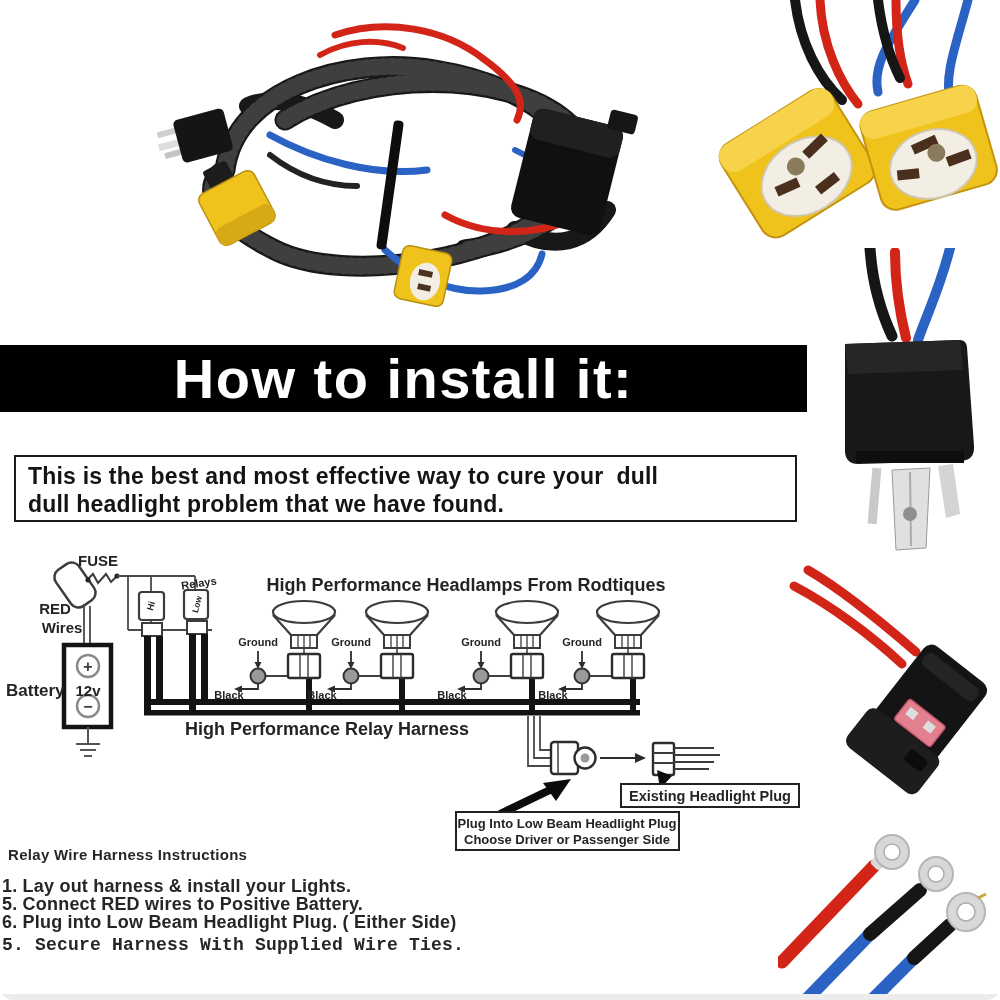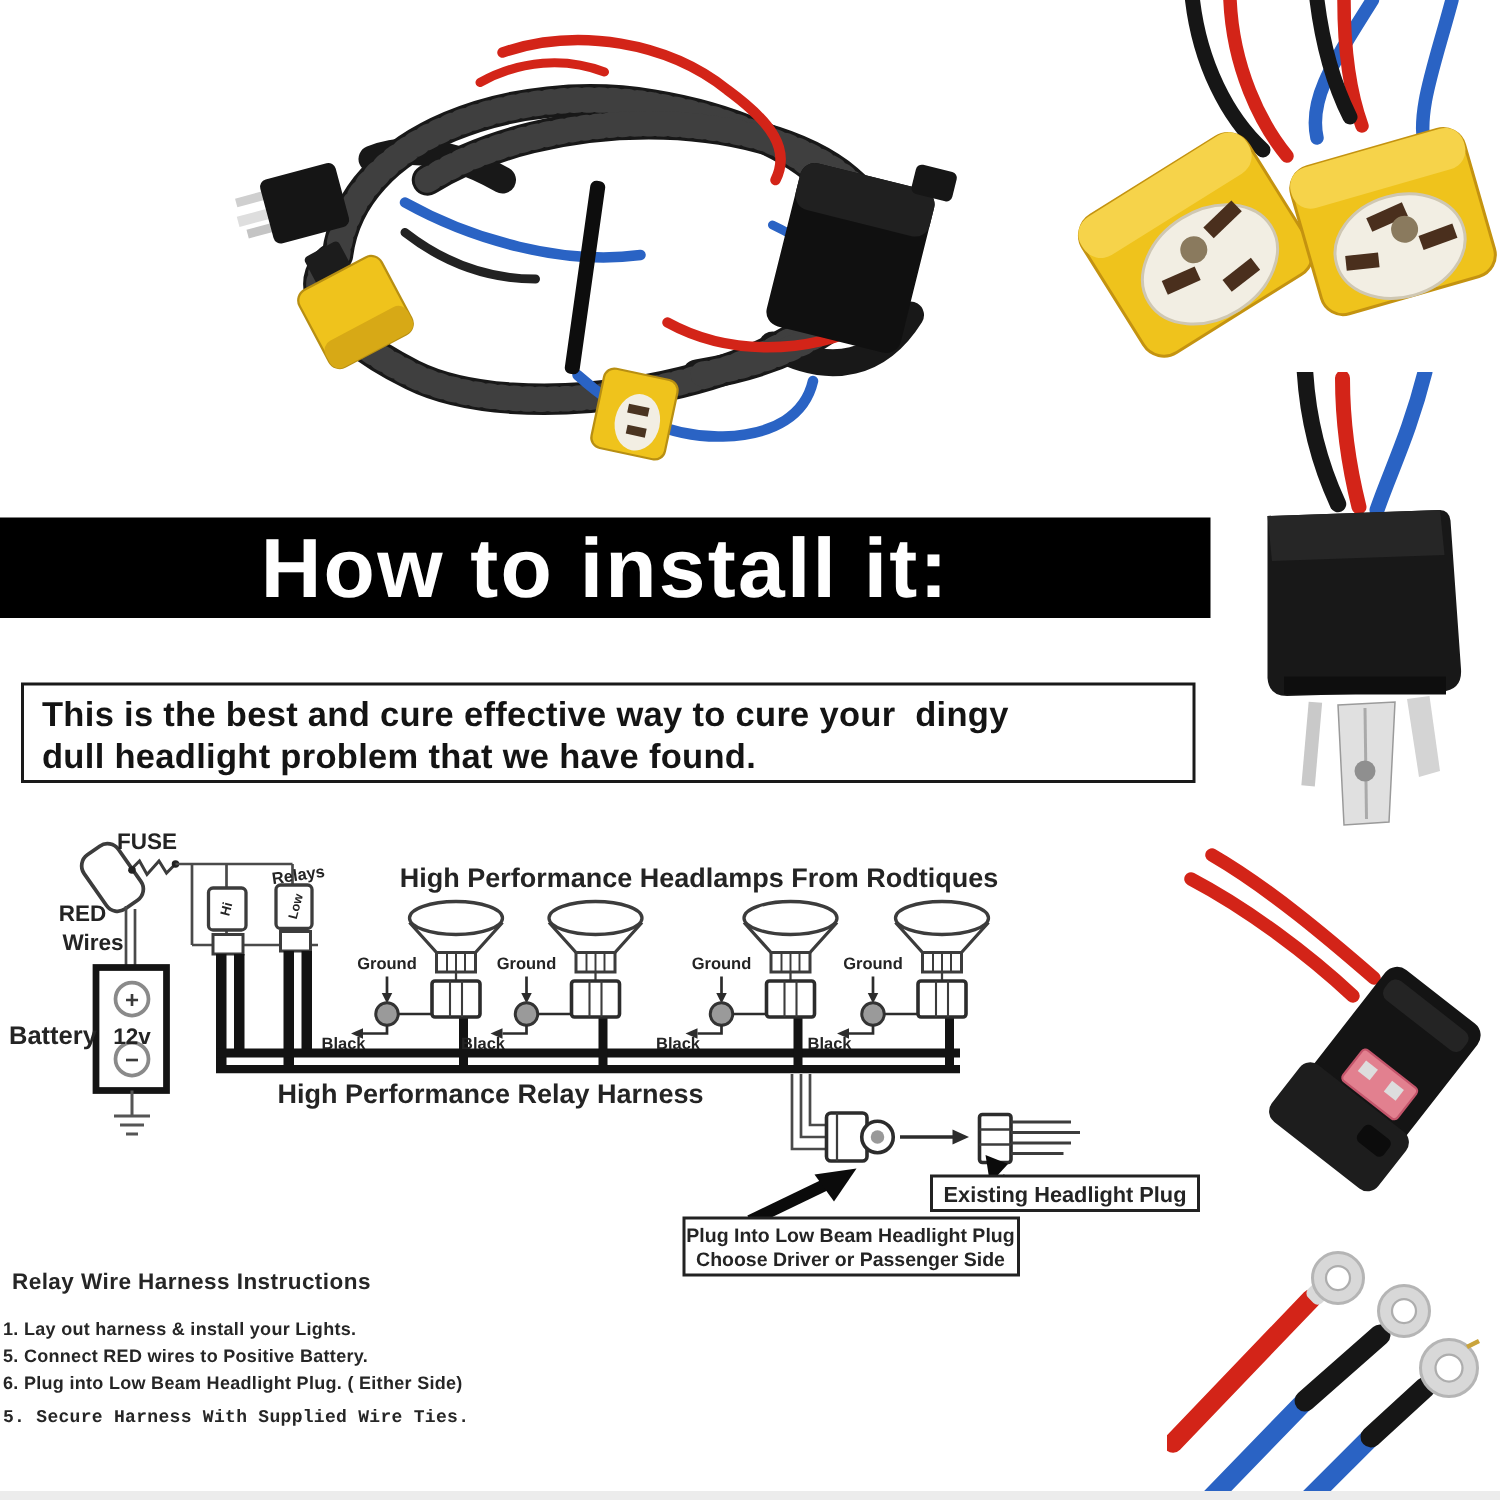--- a/index.html
+++ b/index.html
@@ -1,33 +1,33 @@
 <!DOCTYPE html>
 <html style="--background: #ffffff; --banner-bg: #000000; --banner-text: #ffffff; --diagram-ink: #3c3c3c; --wire-red: #d32418; --wire-blue: #2a63c4; --wire-black: #161616; --connector-yellow: #efc31c; --ceramic-white: #f2eee3; --terminal-silver: #d8d8d8; --fuse-pink: #e2808f;"><head>
 <meta charset="utf-8">
 <style>
   html,body{margin:0;padding:0;background:#fff;}
   .page{position:relative;width:1000px;height:1000px;background:var(--background,#fff);
-        overflow:hidden;font-family:"Liberation Sans",sans-serif;}
+        overflow:hidden;font-family:"Liberation Sans",sans-serif;border-radius:13px;}
   .photo{position:absolute;}
   .banner{position:absolute;left:0;top:345px;width:807px;height:67px;
           background:var(--banner-bg,#000);color:var(--banner-text,#fff);
           display:flex;align-items:center;justify-content:center;
           font-size:56px;font-weight:600;letter-spacing:1.5px;}
   .info-box{position:absolute;left:14px;top:455px;width:783px;height:67px;
             border:2px solid #1a1a1a;box-sizing:border-box;padding:5px 12px;
             font-size:23px;font-weight:bold;color:#141414;line-height:28px;
             letter-spacing:.2px;}
   .info-box div{white-space:pre;}
   .diagram{position:absolute;left:0;top:525px;}
   .dt{font-family:"Liberation Sans",sans-serif;font-weight:bold;fill:#242424;}
   .dt-soft{fill:#3a3a3a;}
   .instructions{position:absolute;left:2px;top:846px;width:600px;color:#262626;}
   .instructions .ititle{font-size:15px;font-weight:bold;letter-spacing:.3px;margin:0 0 14px 6px;}
-  .instructions .item{font-size:12px;font-weight:bold;line-height:18px;letter-spacing:.2px;}
+  .instructions .item{font-size:18px;font-weight:bold;line-height:18px;letter-spacing:.2px;}
   .instructions .item.last{margin-top:5px;font-family:Liberation Mono, monospace;}
   .bottom-strip{position:absolute;left:0;top:994px;width:1000px;height:6px;background:#ececec;}
 </style>
 </head>
 <body>
 
 <div class="page">
 
   <svg class="photo" style="left:85px;top:0;" width="580" height="345" viewBox="0 0 580 345">
     <g fill="none" stroke-linecap="round">
@@ -159,21 +159,21 @@
       <circle cx="188" cy="100" r="9" fill="#ffffff" stroke="#adadad" stroke-width="1.5"></circle>
       <path d="M200 86 l8 -4" stroke="#caa43c" stroke-width="3"></path>
     </g>
   </svg>
 
   <div class="banner">
     <span>How to install it:</span>
   </div>
 
   <div class="info-box">
-    <div>This is the best and cure effective way to cure your  dingy</div>
+    <div>This is the best and most effective way to cure your  dull</div>
     <div>dull headlight problem that we have found.</div>
   </div>
 
   <svg class="diagram" width="810" height="335" viewBox="0 525 810 335">
     <defs>
       <g id="lamp">
         <ellipse cx="0" cy="-36" rx="31" ry="11" fill="#ffffff" stroke="#3c3c3c" stroke-width="2.2"></ellipse>
         <path d="M-31 -33 L-13 -13 M31 -33 L13 -13" fill="none" stroke="#3c3c3c" stroke-width="2.2"></path>
         <rect x="-13" y="-13" width="26" height="13" fill="#ffffff" stroke="#3c3c3c" stroke-width="2"></rect>
         <path d="M-6 -13 V0 M0 -13 V0 M6 -13 V0" stroke="#3c3c3c" stroke-width="1.3"></path>

